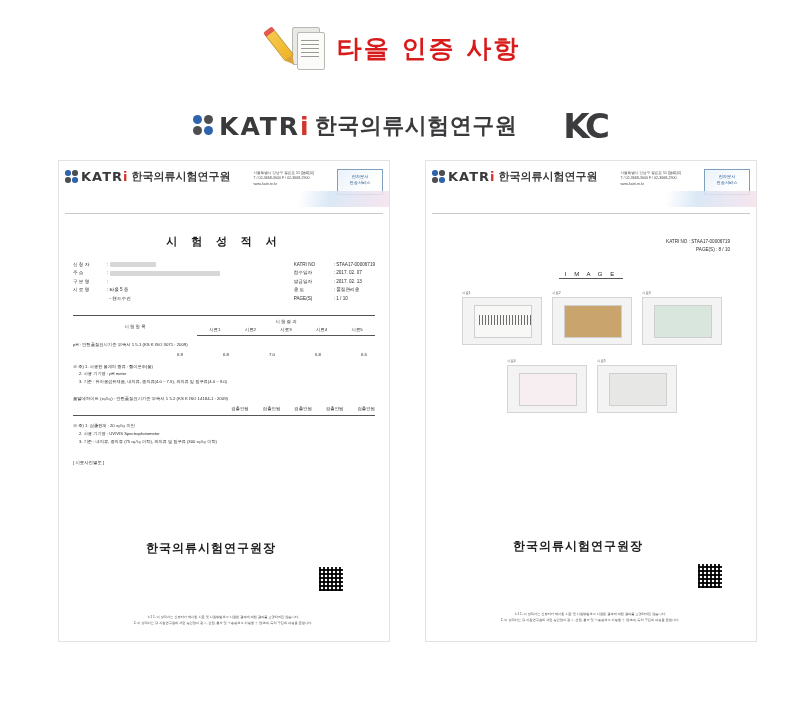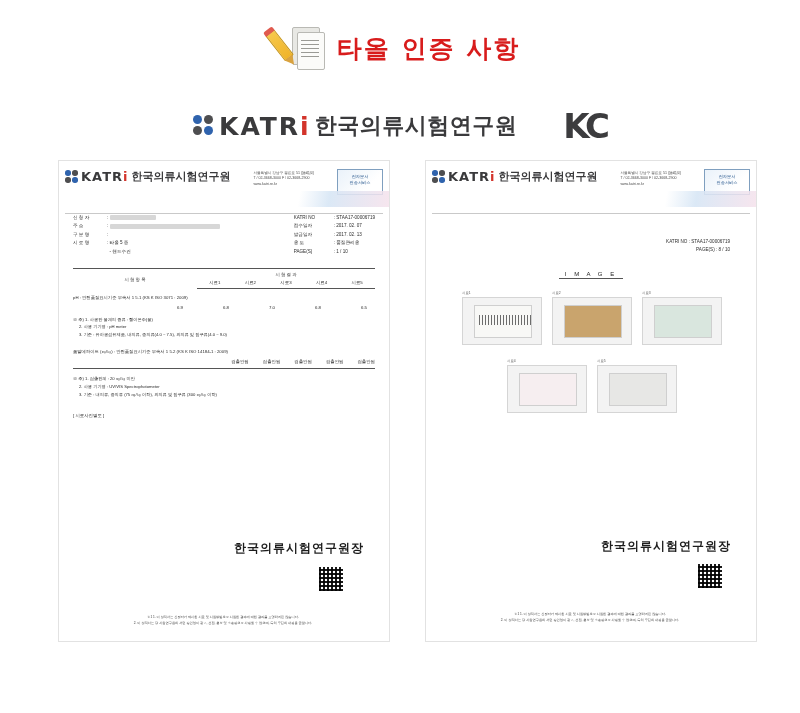--- a/index.html
+++ b/index.html
@@ -377,21 +377,21 @@
   }
   .sw-brown  { background: #c9a46d; }
   .sw-mint   { background: #d9e6de; }
   .sw-pink   { background: #f6eef0; }
   .sw-grey   { background: #e7e7e5; }
 
   
   .footer {
     position: absolute;
     width: 306px;
-    text-align: right;
+    text-align: center;
   }
   #footer-left  { left: 58px;  top: 540px; }
   #footer-right { left: 425px; top: 538px; }
   .footer-title {
     font-family: "DejaVu Sans", sans-serif;
     font-size: 12px;
     font-weight: bold;
     color: #1c1c1c;
     letter-spacing: 1px;
   }
@@ -469,20 +469,21 @@
       <div>www.katri.re.kr</div>
     </div>
     <div class="lh-stamp">
       <div>전자문서</div>
       <div>전송서비스</div>
     </div>
     <div class="lh-swoosh"></div>
   </div>
   <div class="lh-rule"></div>
 
+  <div class="doc-title">시 험 성 적 서</div>
 
   <div class="meta-block">
     <div class="meta-left">
       <div class="row"><span class="lbl">신 청 자</span>: <span class="redact" style="width:46px"></span></div>
       <div class="row"><span class="lbl">주   소</span>: <span class="redact" style="width:110px"></span></div>
       <div class="row"><span class="lbl">구 분 명</span>:</div>
       <div class="row"><span class="lbl">시 료 명</span>: <span>타올 5 종</span></div>
       <div class="row"><span class="lbl"></span>&nbsp;&nbsp;<span>- 핸드수건</span></div>
     </div>
     <div class="meta-right">

